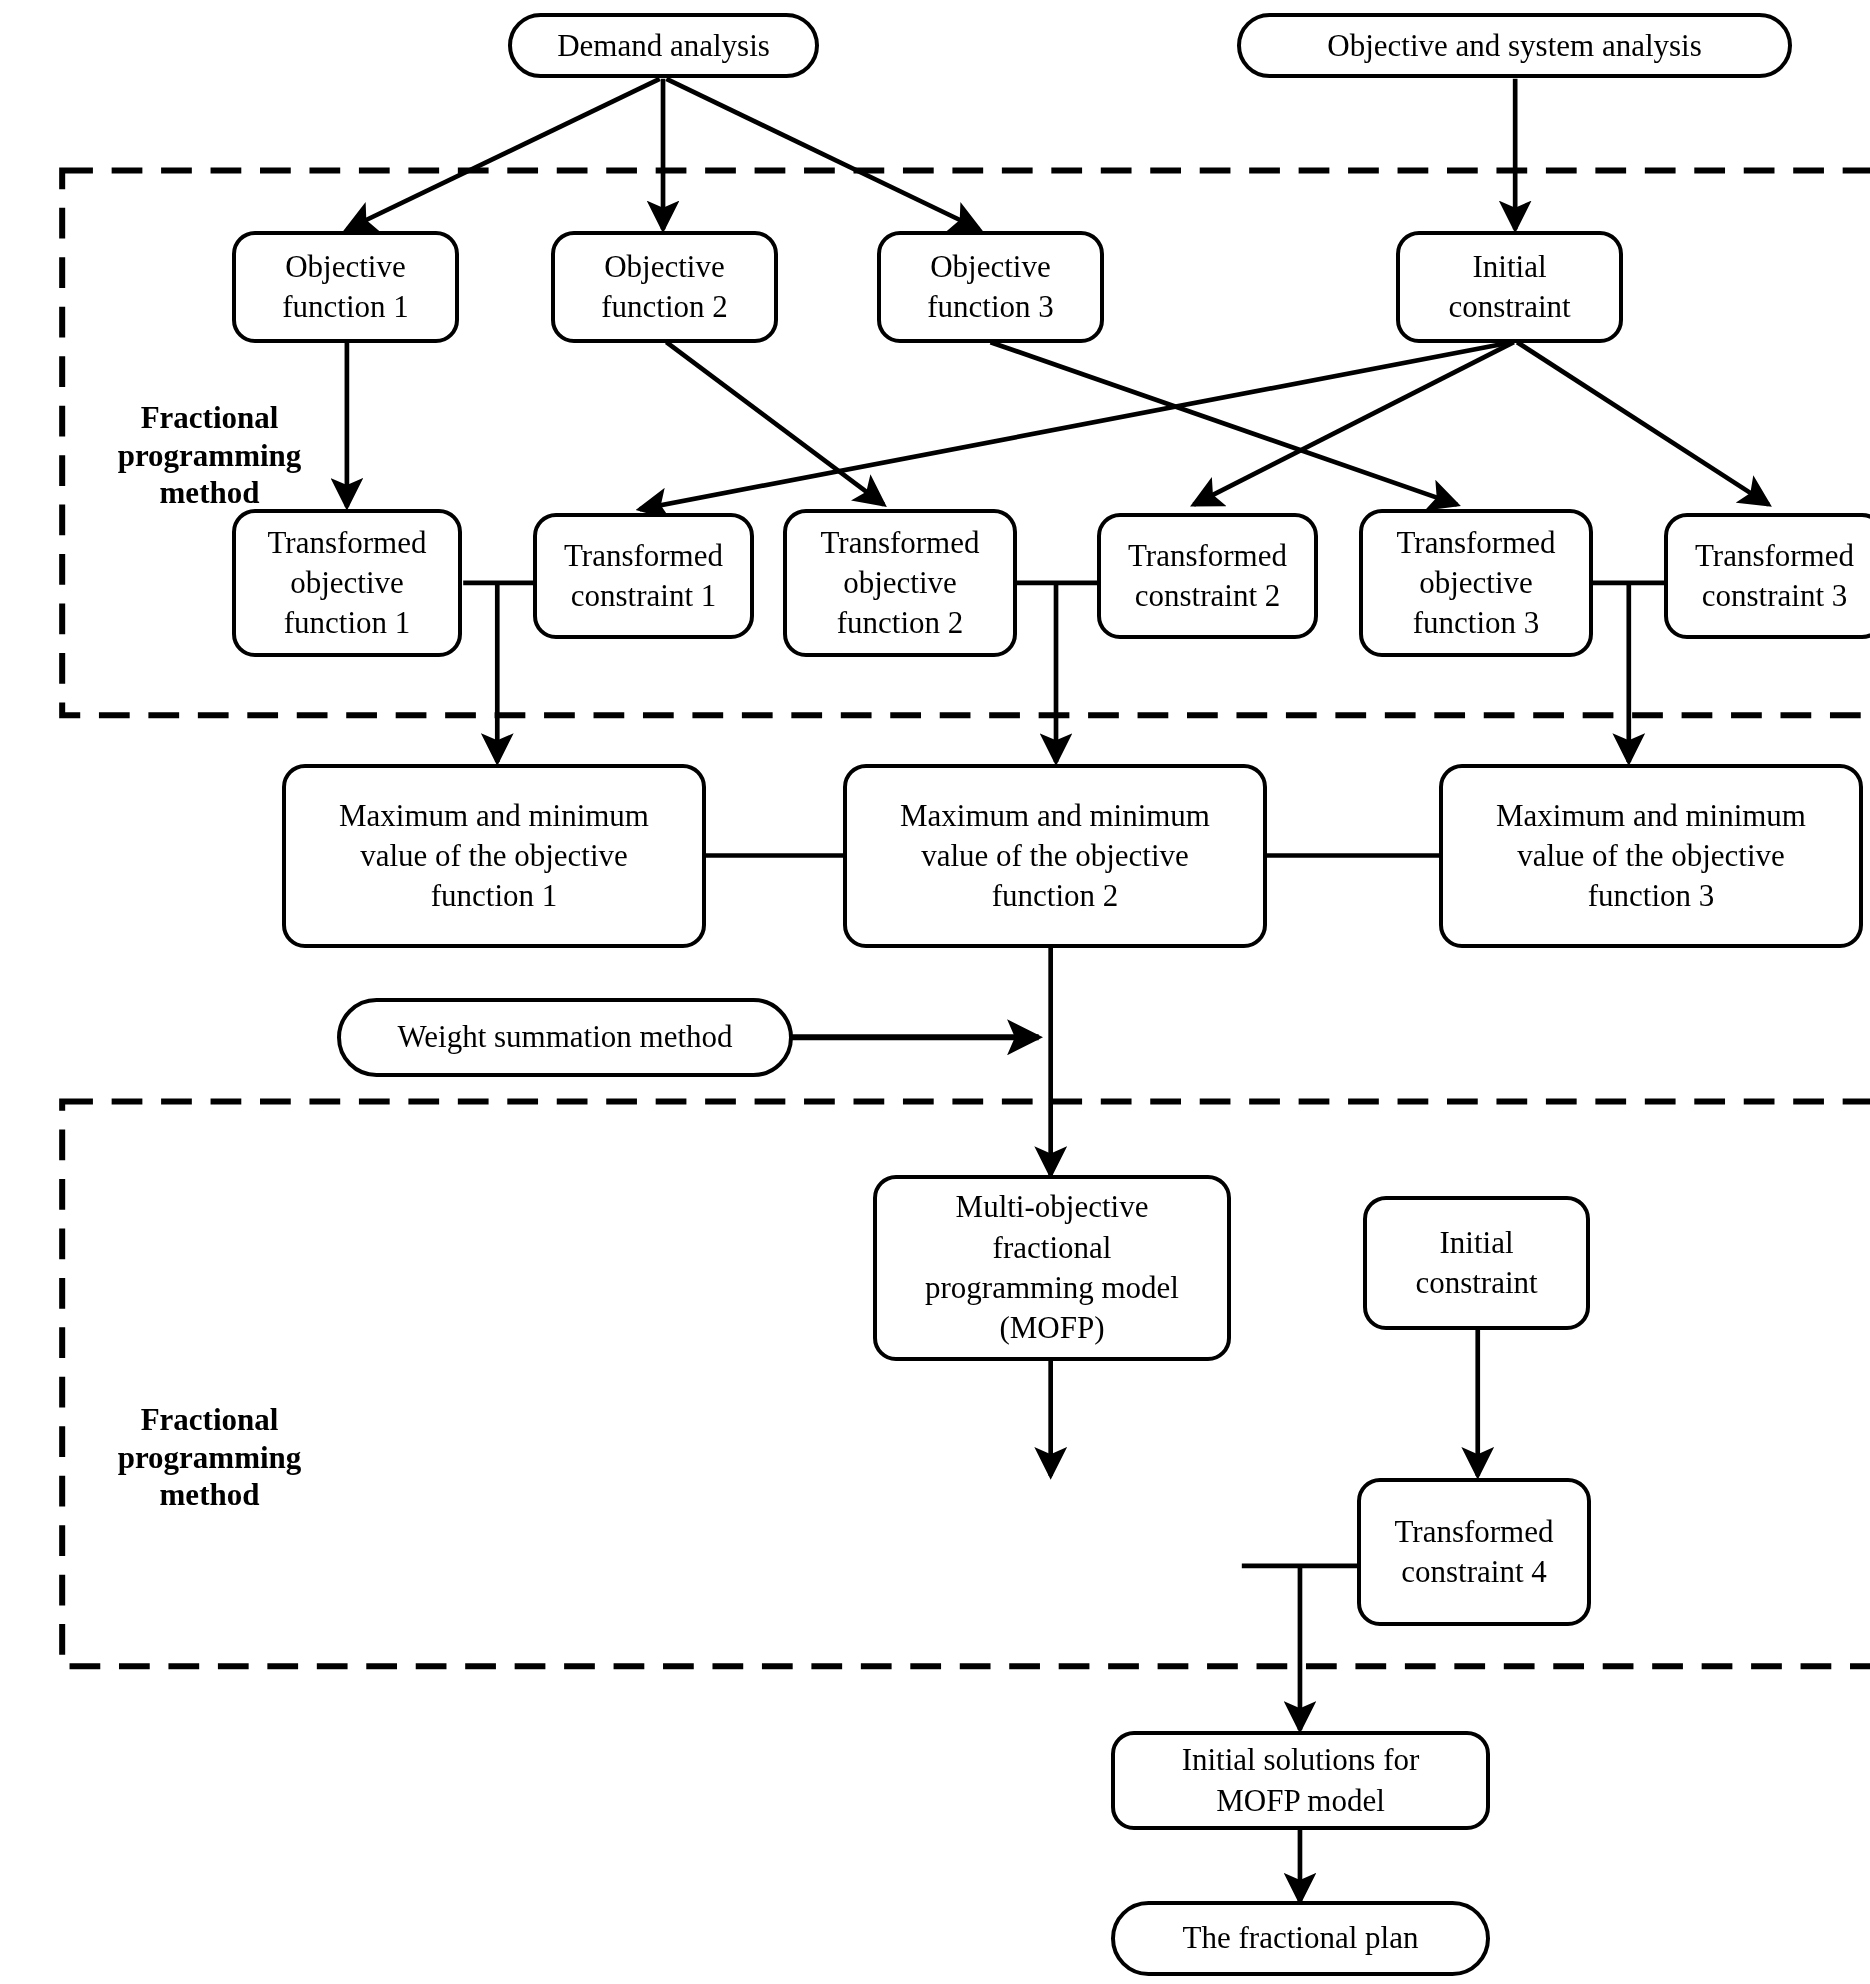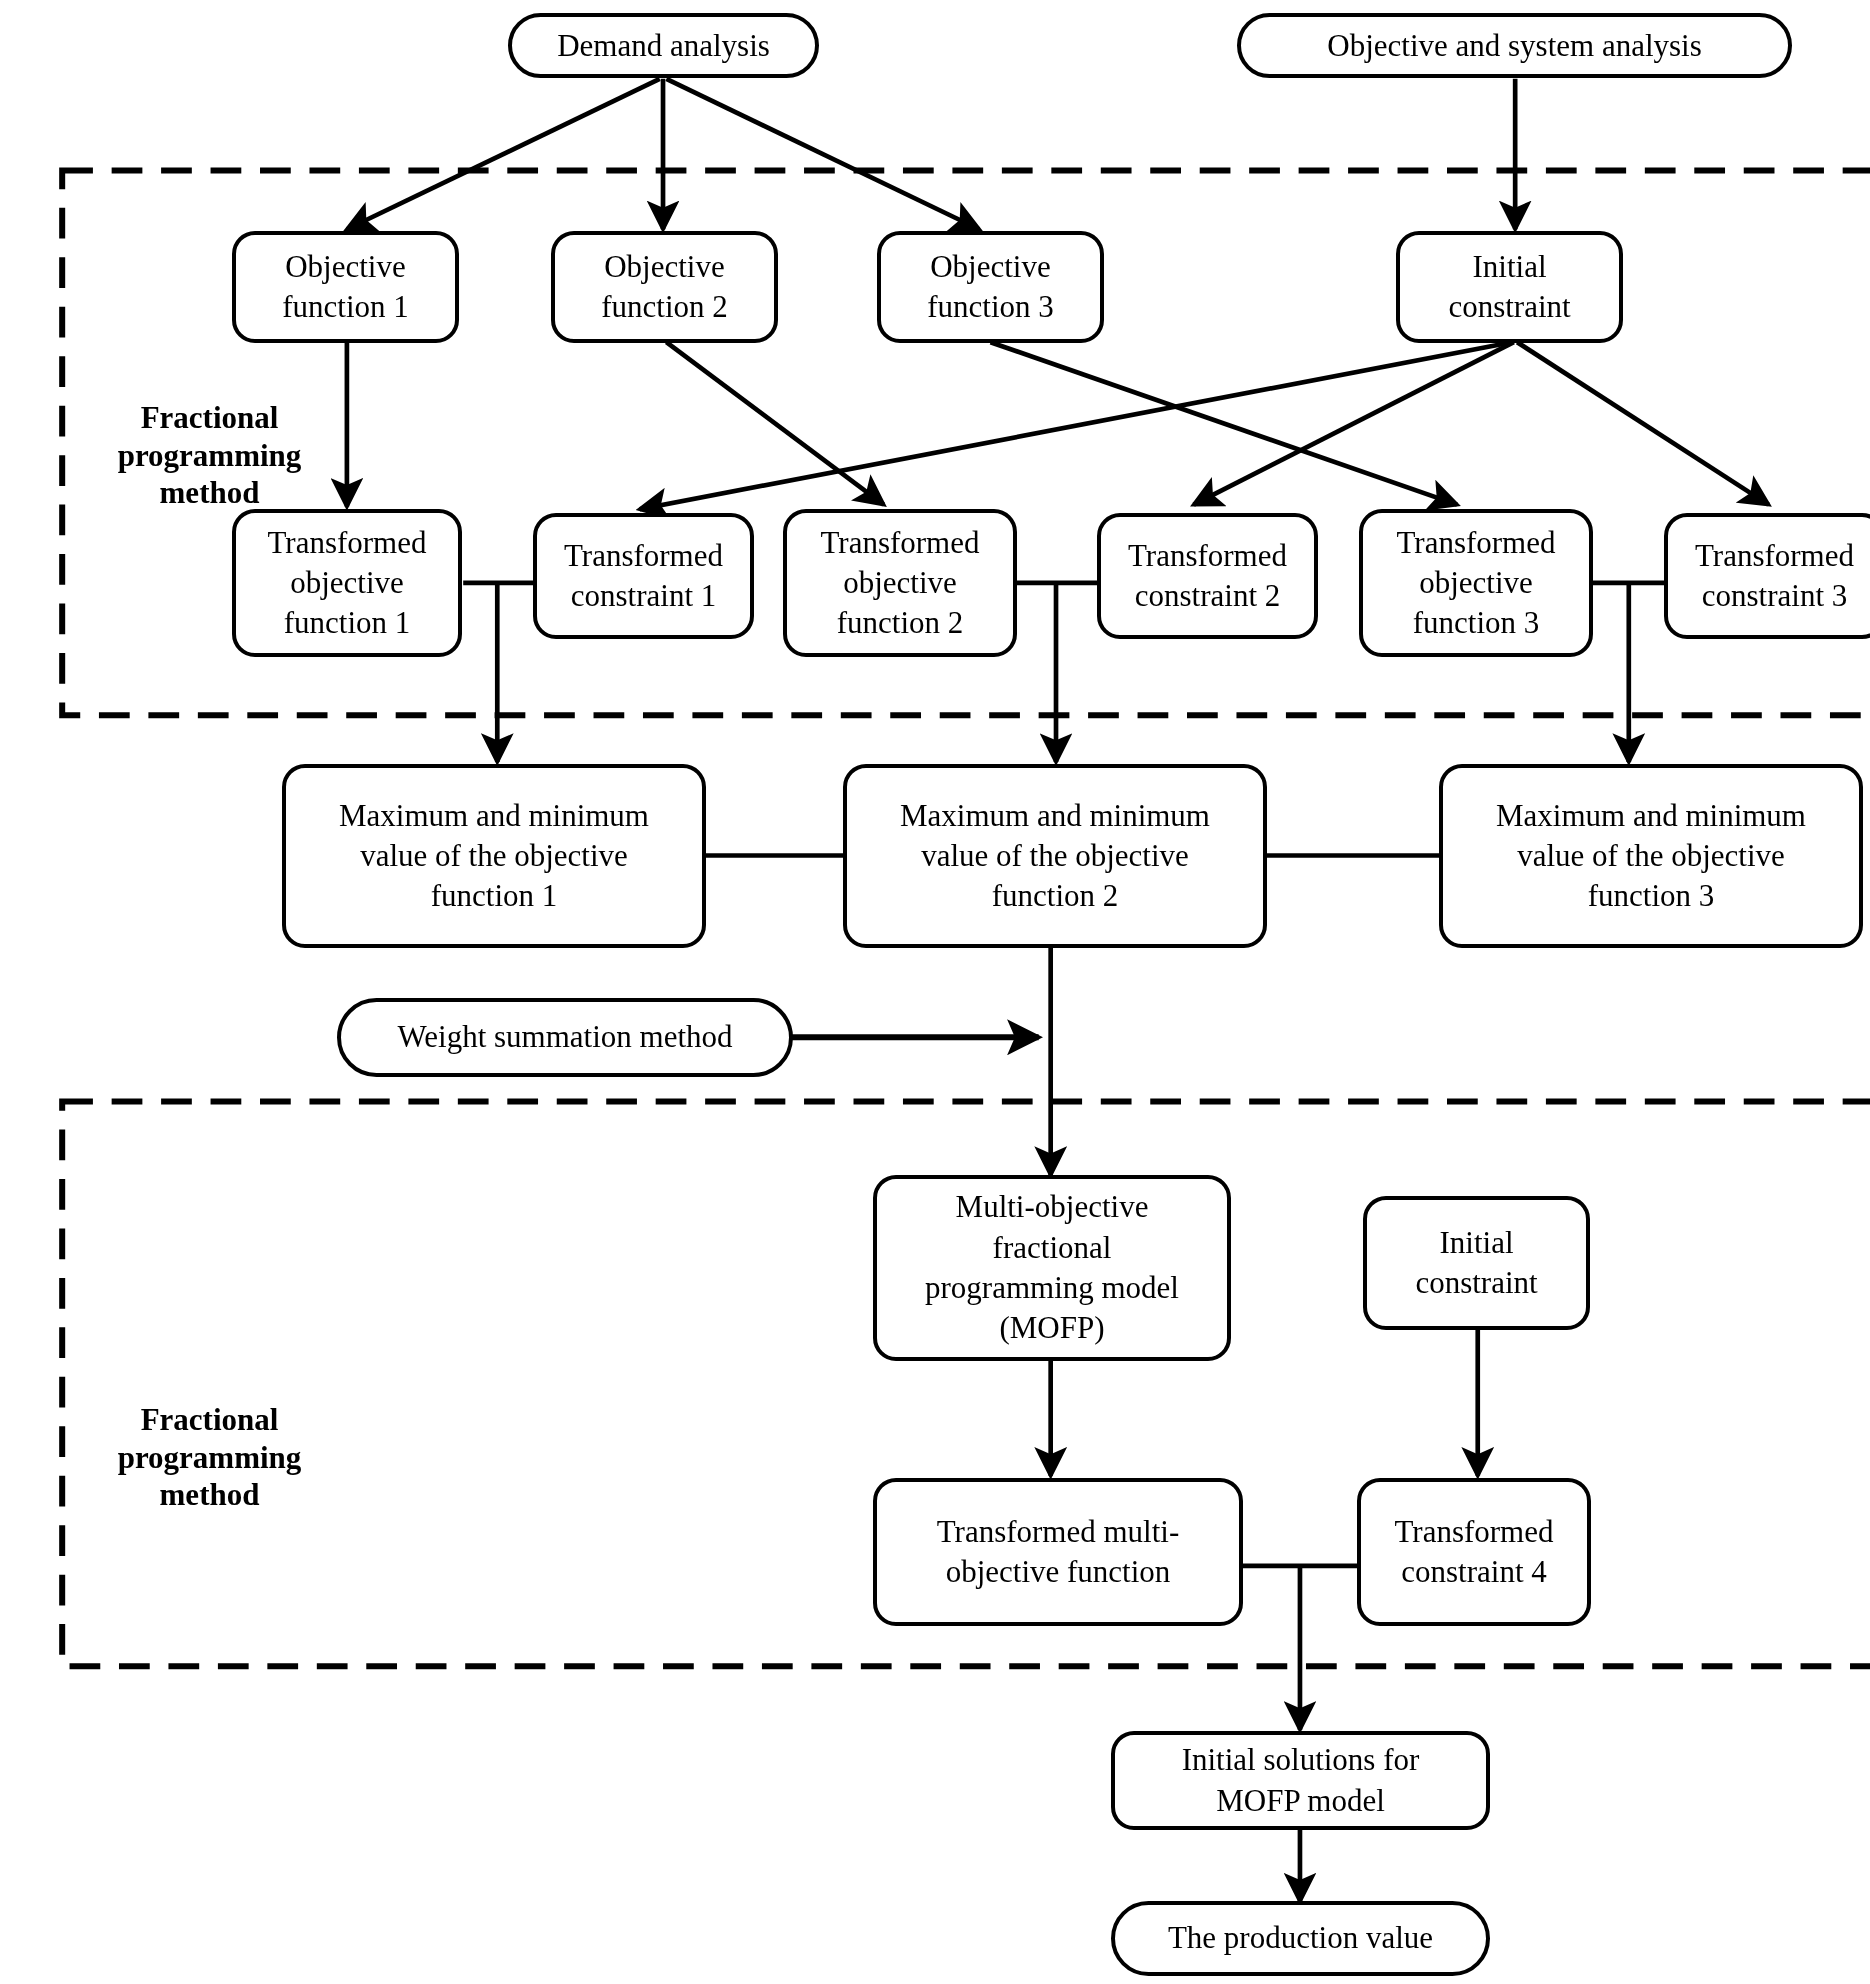--- a/index.html
+++ b/index.html
@@ -241,37 +241,33 @@
 fractional
 programming model
 (MOFP)</span>
   </div>
 
   <div class="node" style="left:1315px; top:1196px; width:227px; height:134px; white-space:pre-line;">
     <span>Initial
 constraint</span>
   </div>
 
-  <div class="node" style="left:825px; top:1478px; width:370px; height:148px; white-space:pre-line;">
-    <span>Transformed multi-
-objective function</span>
-  </div>
 
   <div class="node" style="left:1309px; top:1478px; width:234px; height:148px; white-space:pre-line;">
     <span>Transformed
 constraint 4</span>
   </div>
 
   <div class="node" style="left:1063px; top:1731px; width:379px; height:99px; white-space:pre-line;">
     <span>Initial solutions for
 MOFP model</span>
   </div>
 
   <div class="node pill" style="left:1063px; top:1901px; width:379px; height:75px;">
-    <span>The production value</span>
+    <span>The fractional plan</span>
   </div>
 
   <div class="section-label" style="left:51px; top:361px; width:221px;">
     <span>Fractional
 programming
 method</span>
   </div>
   <div class="section-label" style="left:51px; top:1363px; width:221px;">
     <span>Fractional
 programming

